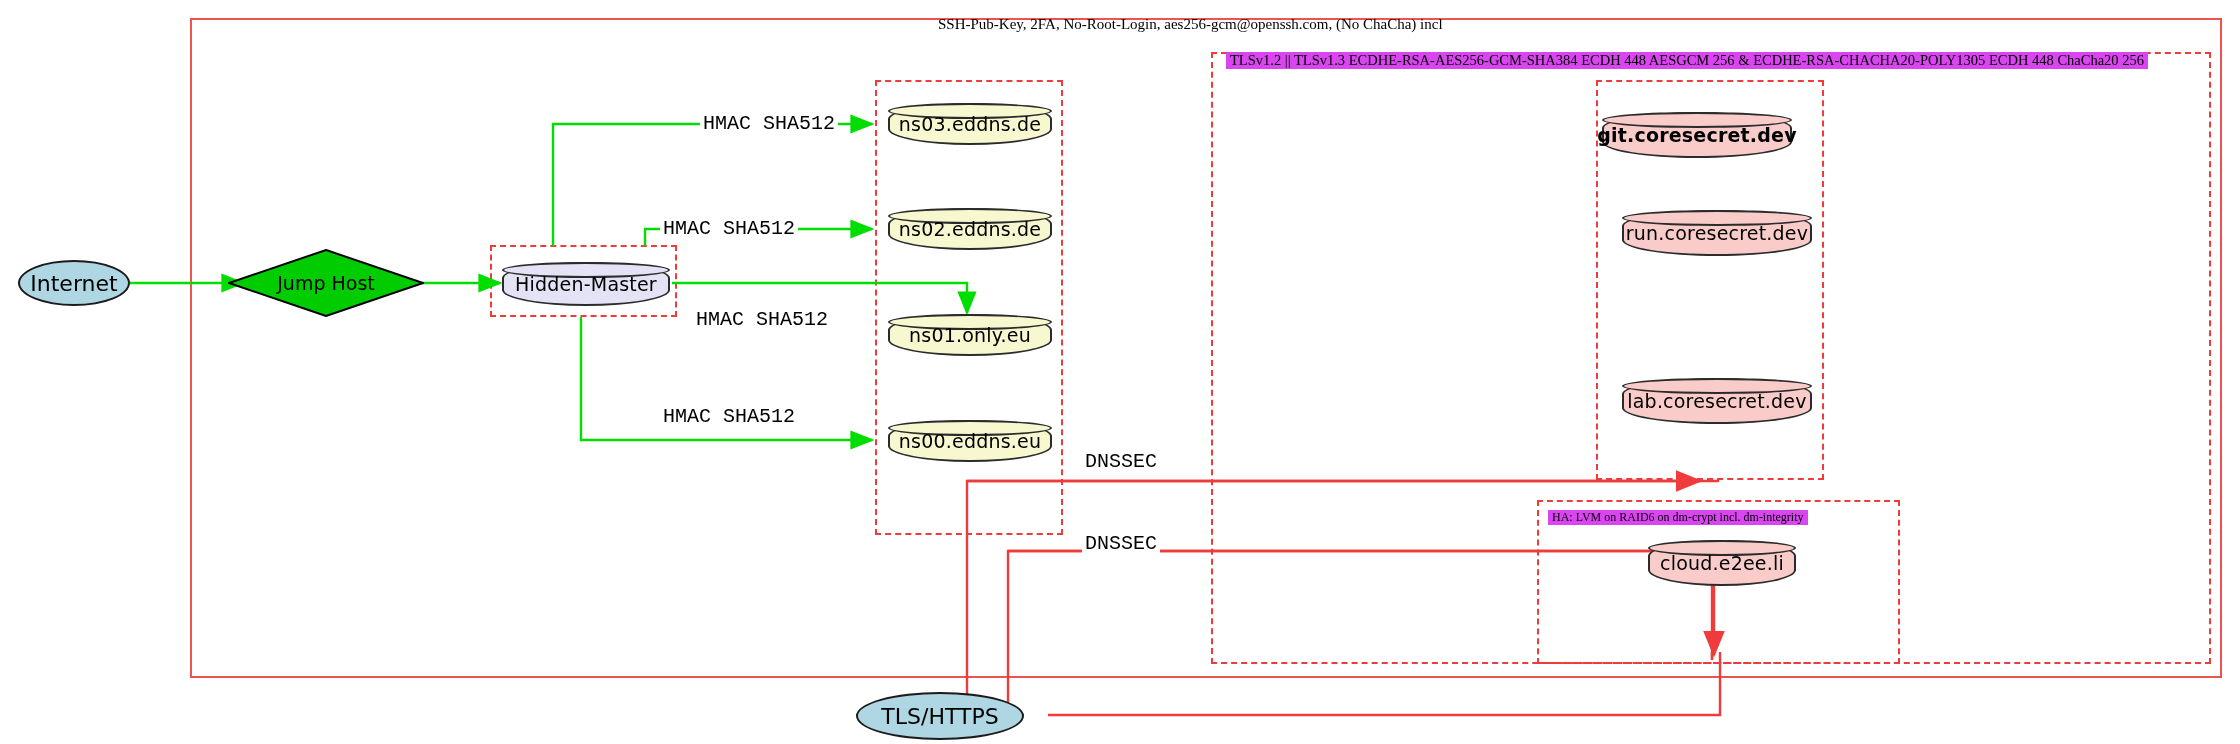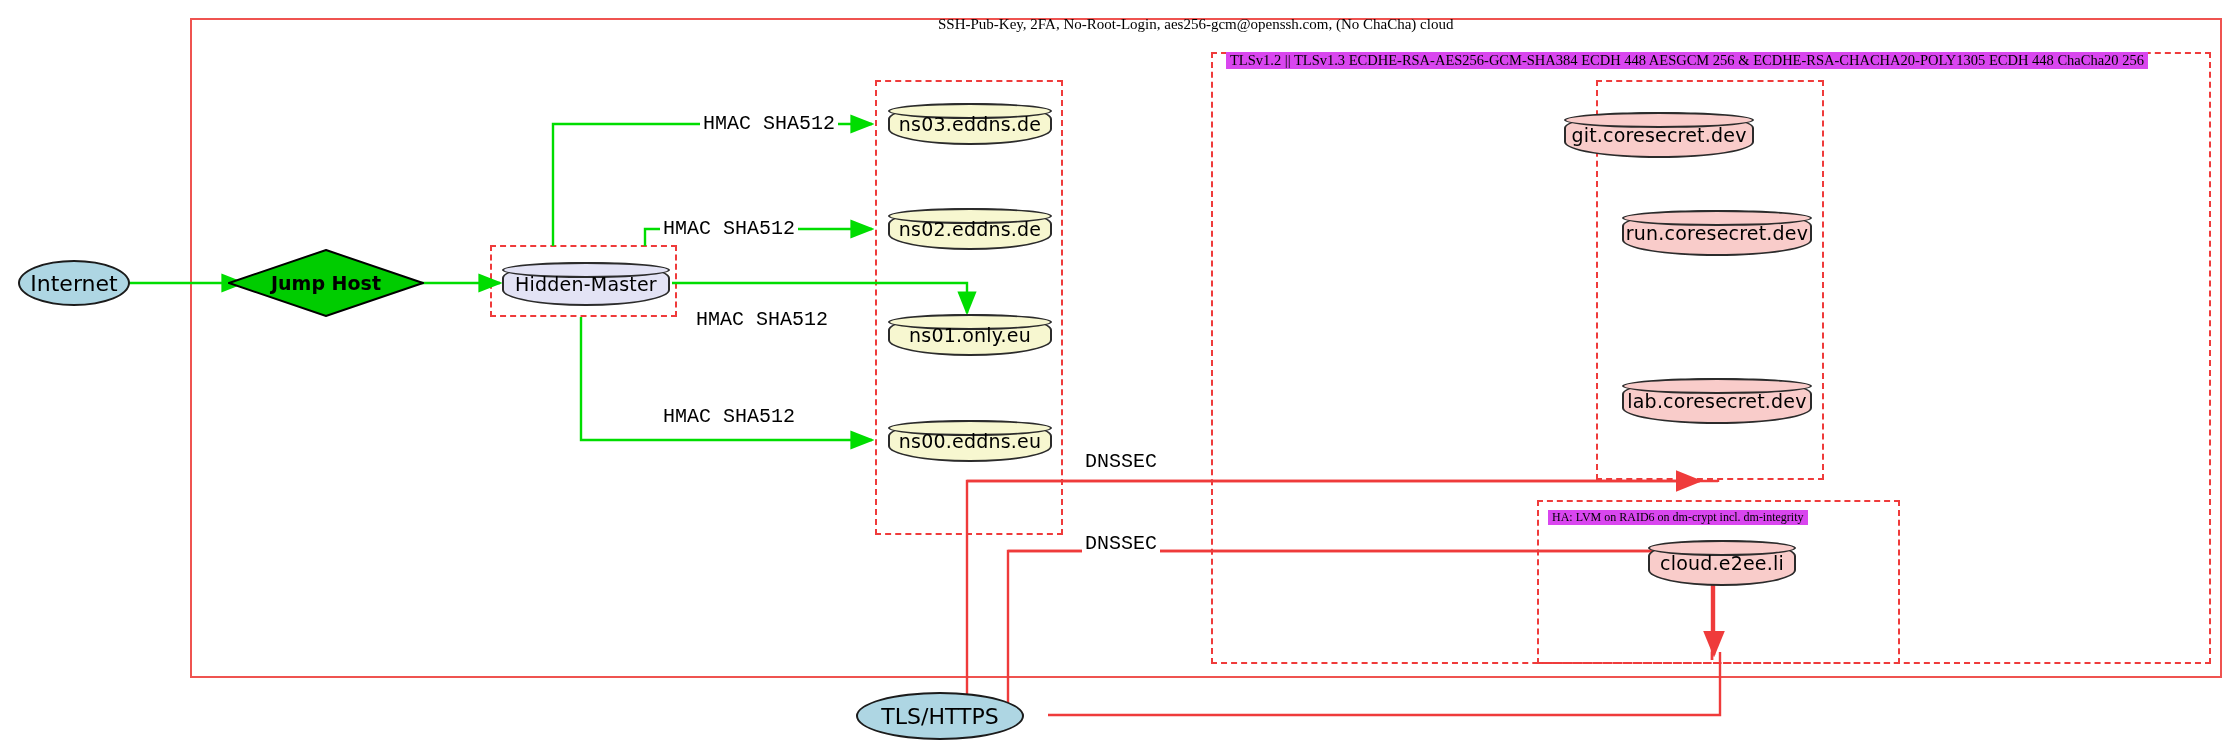--- a/index.html
+++ b/index.html
@@ -23,21 +23,21 @@
   .cyl-pink   .body,.cyl-pink   .cap{background:#f9ccca;}
   .cyl-lav    .body,.cyl-lav    .cap{background:#e3e3f5;}
 
   
   .ellipse{position:absolute;border:2px solid #1b1b1b;border-radius:50%;
            background:#aed6e3;display:flex;align-items:center;justify-content:center;
            font-size:22px;color:#000;box-sizing:border-box;
            font-family:"DejaVu Sans",sans-serif;}
 
   
-  .diamond-wrap{position:absolute;font-weight:bold;}
+  .diamond-wrap{position:absolute;}
   .diamond-wrap .dlabel{position:absolute;left:0;right:0;top:0;bottom:0;
            display:flex;align-items:center;justify-content:center;
            font-size:19px;color:#000;font-family:"DejaVu Sans",sans-serif;}
 
   
   .dashbox{position:absolute;border:2px dashed #ef3b3b;box-sizing:border-box;background:transparent;}
   .solidbox{position:absolute;border:2px solid #ef5350;box-sizing:border-box;background:transparent;}
 
   
   .edge-label{position:absolute;font-family:Liberation Mono, monospace;color:#000;
@@ -137,21 +137,21 @@
     <div class="cap"></div>
     <div class="lbl">ns01.only.eu</div>
   </div>
 
   <div class="cyl cyl-yellow" style="left:888px;top:420px;width:164px;height:42px;">
     <div class="body"></div>
     <div class="cap"></div>
     <div class="lbl">ns00.eddns.eu</div>
   </div>
 
-  <div class="cyl cyl-pink" style="left:1564px;top:112px;width:190px;height:46px;">
+  <div class="cyl cyl-pink" style="left:1602px;top:112px;width:190px;height:46px;font-weight:bold;">
     <div class="body"></div>
     <div class="cap"></div>
     <div class="lbl">git.coresecret.dev</div>
   </div>
 
   <div class="cyl cyl-pink" style="left:1622px;top:210px;width:190px;height:46px;">
     <div class="body"></div>
     <div class="cap"></div>
     <div class="lbl">run.coresecret.dev</div>
   </div>
@@ -173,19 +173,19 @@
   </div>
 
   <div class="edge-label" style="left:700px;top:112px;font-size:20px;">HMAC SHA512</div>
   <div class="edge-label" style="left:660px;top:217px;font-size:20px;">HMAC SHA512</div>
   <div class="edge-label" style="left:693px;top:308px;font-size:20px;">HMAC SHA512</div>
   <div class="edge-label" style="left:660px;top:405px;font-size:20px;">HMAC SHA512</div>
 
   <div class="edge-label" style="left:1082px;top:450px;font-size:20px;">DNSSEC</div>
   <div class="edge-label" style="left:1082px;top:532px;font-size:20px;">DNSSEC</div>
 
-  <div class="title-label" style="left:938px;top:16px;font-size:15px;">SSH-Pub-Key, 2FA, No-Root-Login, aes256-gcm@openssh.com, (No ChaCha) cloud</div>
+  <div class="title-label" style="left:938px;top:16px;font-size:15px;">SSH-Pub-Key, 2FA, No-Root-Login, aes256-gcm@openssh.com, (No ChaCha) incl</div>
 
   <div class="box-label" style="left:1226px;top:52px;font-size:14.5px;">TLSv1.2 || TLSv1.3 ECDHE-RSA-AES256-GCM-SHA384 ECDH 448 AESGCM 256 &amp; ECDHE-RSA-CHACHA20-POLY1305 ECDH 448 ChaCha20 256</div>
 
   <div class="box-label" style="left:1548px;top:510px;font-size:12px;">HA: LVM on RAID6 on dm-crypt incl. dm-integrity</div>
 
 </div>
 
 </body></html>

